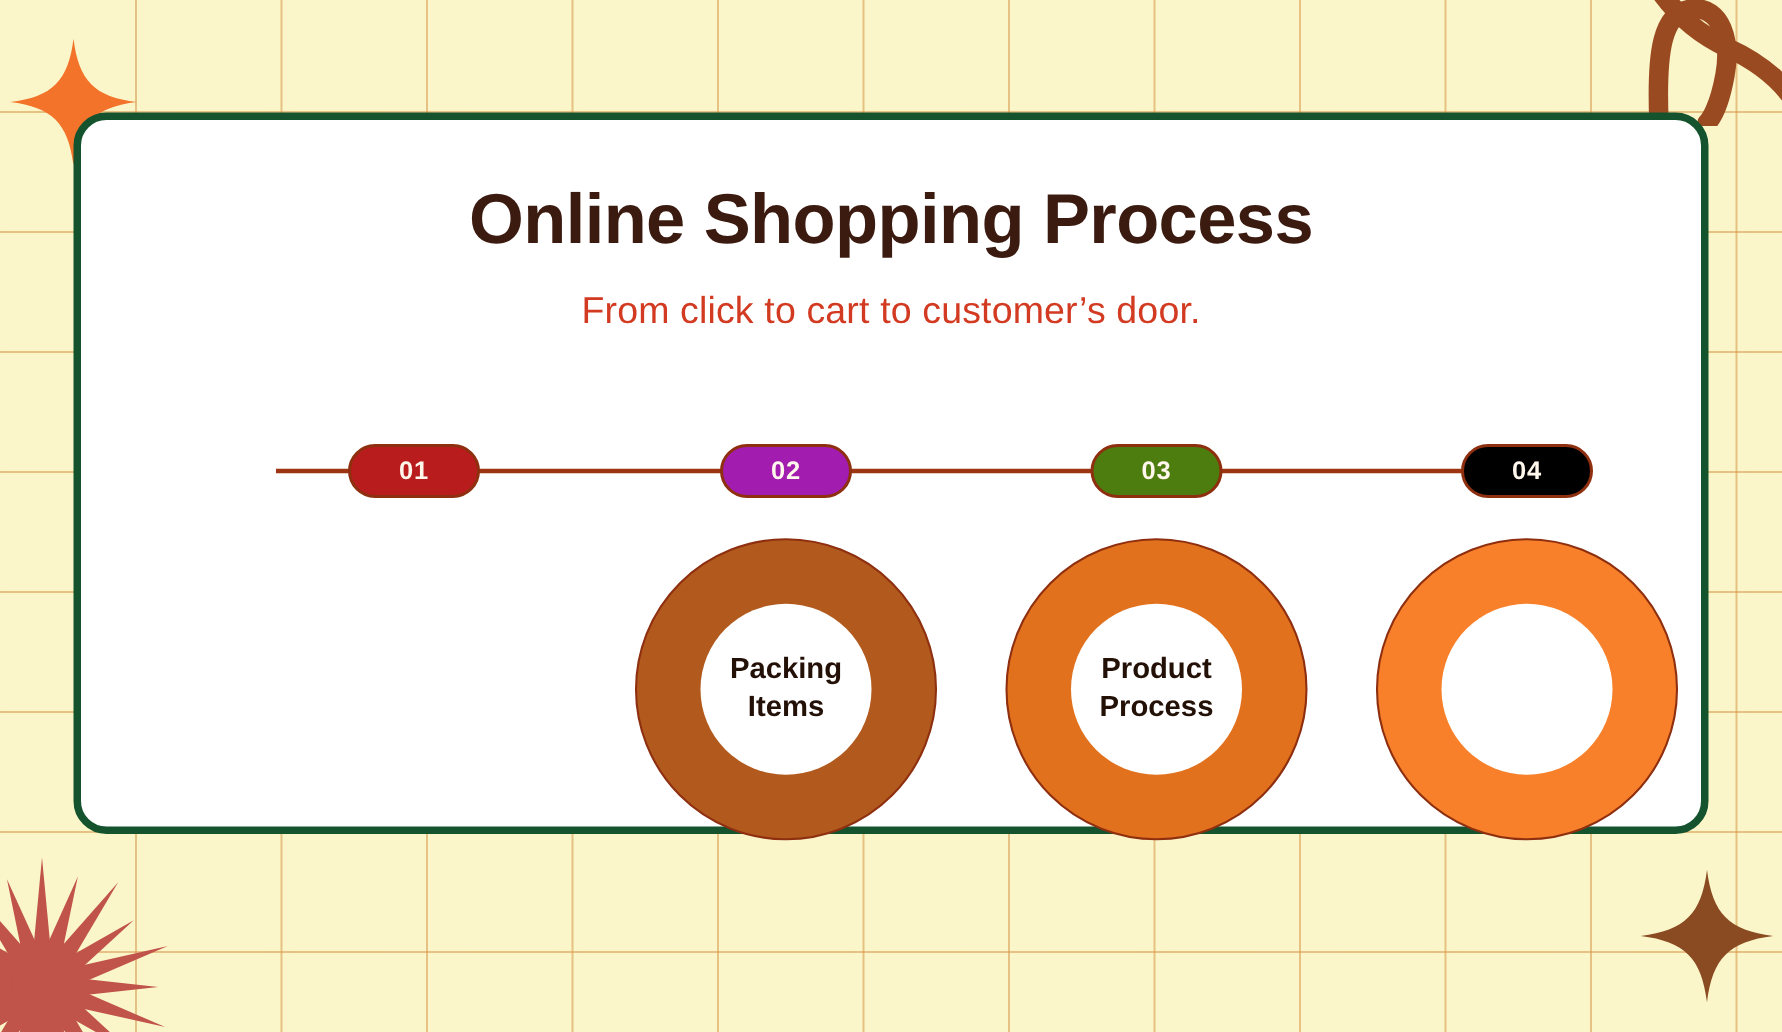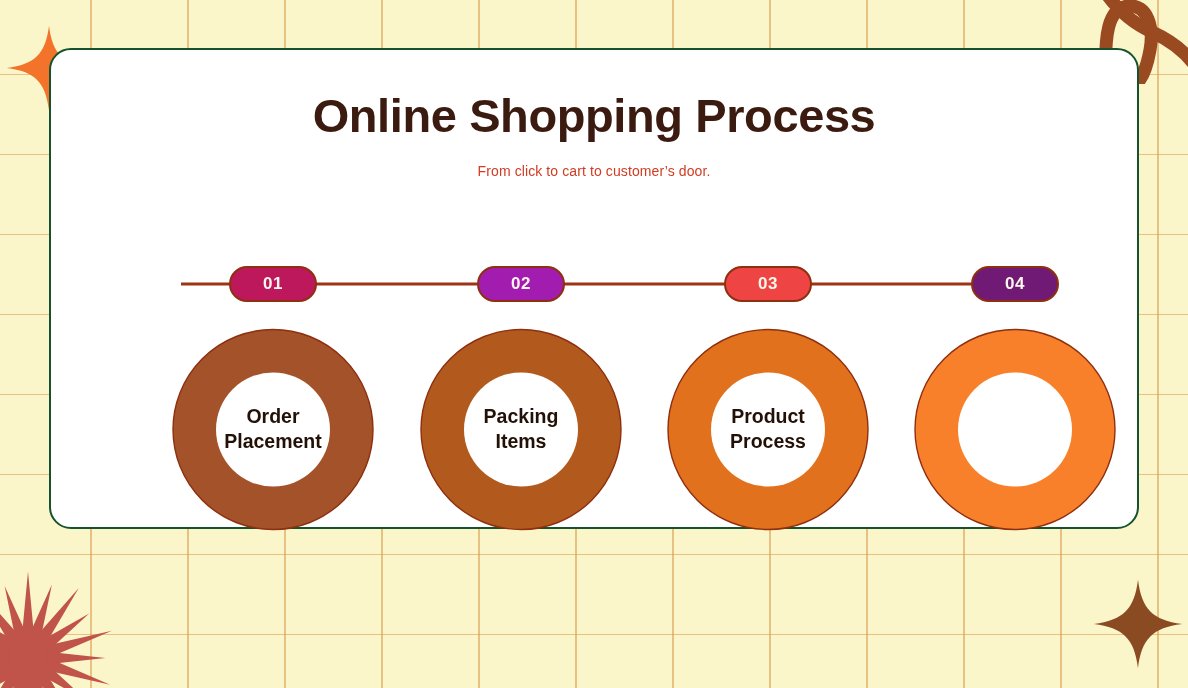--- a/index.html
+++ b/index.html
@@ -35,43 +35,43 @@
 
   #star-topleft  { left: 5px;  top: 24px;  width: 88px;  height: 88px; }
   #star-botright { left: 1092px; top: 578px; width: 92px; height: 92px; }
   #sunburst-botleft { left: -62px; top: 568px; width: 180px; height: 180px; }
   #squiggle-topright { left: 1042px; top: -26px; width: 160px; height: 110px; }
 
   
   #card {
     position: absolute;
     left: 49px;
-    top: 48px;
+    top: 75px;
     width: 1090px;
     height: 481px;
     background: #FFFFFF;
-    border: 2px solid #14532d;
+    border: 5px solid #14532d;
     border-radius: 22px;
     z-index: 2;
   }
 
   
   #page-title {
     text-align: center;
     margin-top: 38px;
     font-size: 47px;
     font-weight: bold;
     color: #3B1A10;
     letter-spacing: -0.4px;
   }
 
   #page-subtitle {
     text-align: center;
     margin-top: 20px;
-    font-size: 14px;
+    font-size: 25px;
     color: #D23B22;
     letter-spacing: 0.1px;
   }
 
   
   #badge-rail {
     position: absolute;
     left: 0;
     top: 214px;
     width: 100%;
@@ -192,44 +192,35 @@
   </svg>
 </div>
 
 <div id="card">
 
   <h1 id="page-title">Online Shopping Process</h1>
   <p id="page-subtitle">From click to cart to customer’s door.</p>
 
   <div id="badge-rail">
     <div id="rail-line"></div>
-  <div class="badge" style="left: 222px; background: #be185d;">
+  <div class="badge" style="left: 222px; background: #b91c1c;">
         <span>01</span>
       </div>
       <div class="badge" style="left: 470px; background: #a21caf;">
         <span>02</span>
       </div>
-      <div class="badge" style="left: 717px; background: #ef4444;">
+      <div class="badge" style="left: 717px; background: #4d7c0f;">
         <span>03</span>
       </div>
-      <div class="badge" style="left: 964px; background: #701a75;">
+      <div class="badge" style="left: 964px; background: #000000;">
         <span>04</span>
       </div>
     </div>
 
   <div id="flow-row">
-      <div class="flow-node" style="left: 222px;">
-        <svg viewBox="0 0 300 215">
-          <path d="M 212 29.5 L 247 107.5 L 212 185.5 Z" fill="#A4522A" stroke="#8E2F10" stroke-width="1.2"></path>
-          <circle cx="150" cy="107.5" r="100" fill="#A4522A" stroke="#8E2F10" stroke-width="1.4"></circle>
-          <circle cx="150" cy="107.5" r="57" fill="#FFFFFF"></circle>
-        </svg>
-        <div class="node-label">Order
-Placement</div>
-      </div>
       <div class="flow-node" style="left: 470px;">
         <svg viewBox="0 0 300 215">
           <path d="M 212 29.5 L 247 107.5 L 212 185.5 Z" fill="#B25A1E" stroke="#8E2F10" stroke-width="1.2"></path>
           <circle cx="150" cy="107.5" r="100" fill="#B25A1E" stroke="#8E2F10" stroke-width="1.4"></circle>
           <circle cx="150" cy="107.5" r="57" fill="#FFFFFF"></circle>
         </svg>
         <div class="node-label">Packing
 Items</div>
       </div>
       <div class="flow-node" style="left: 717px;">

